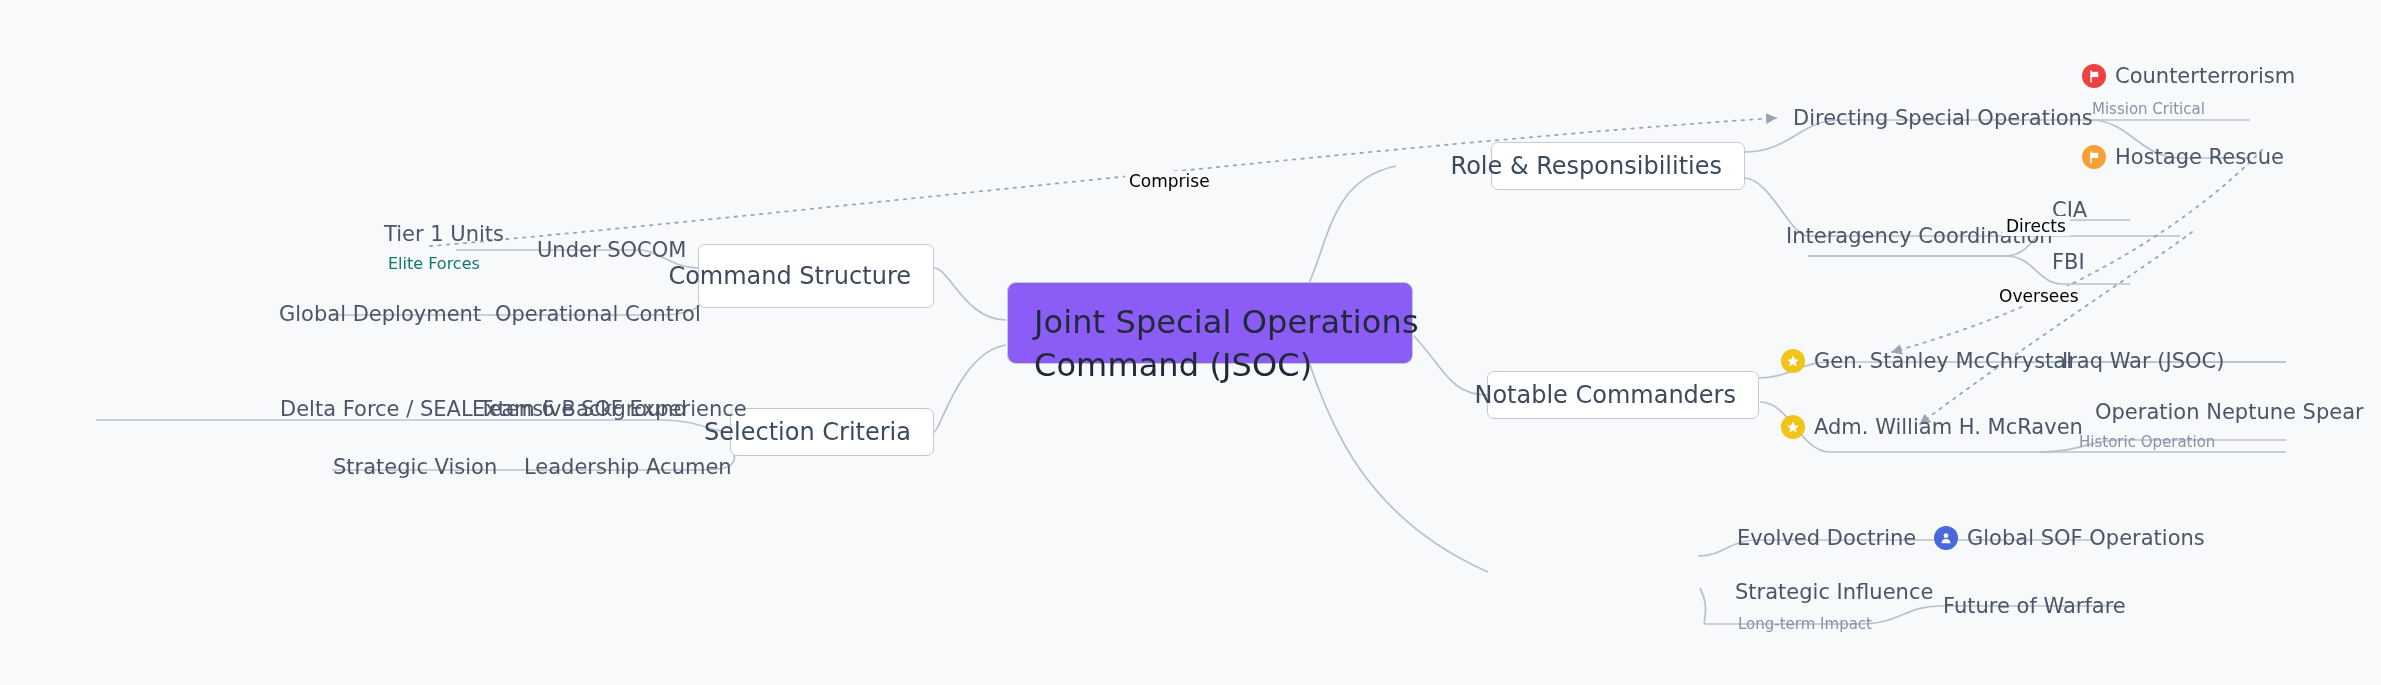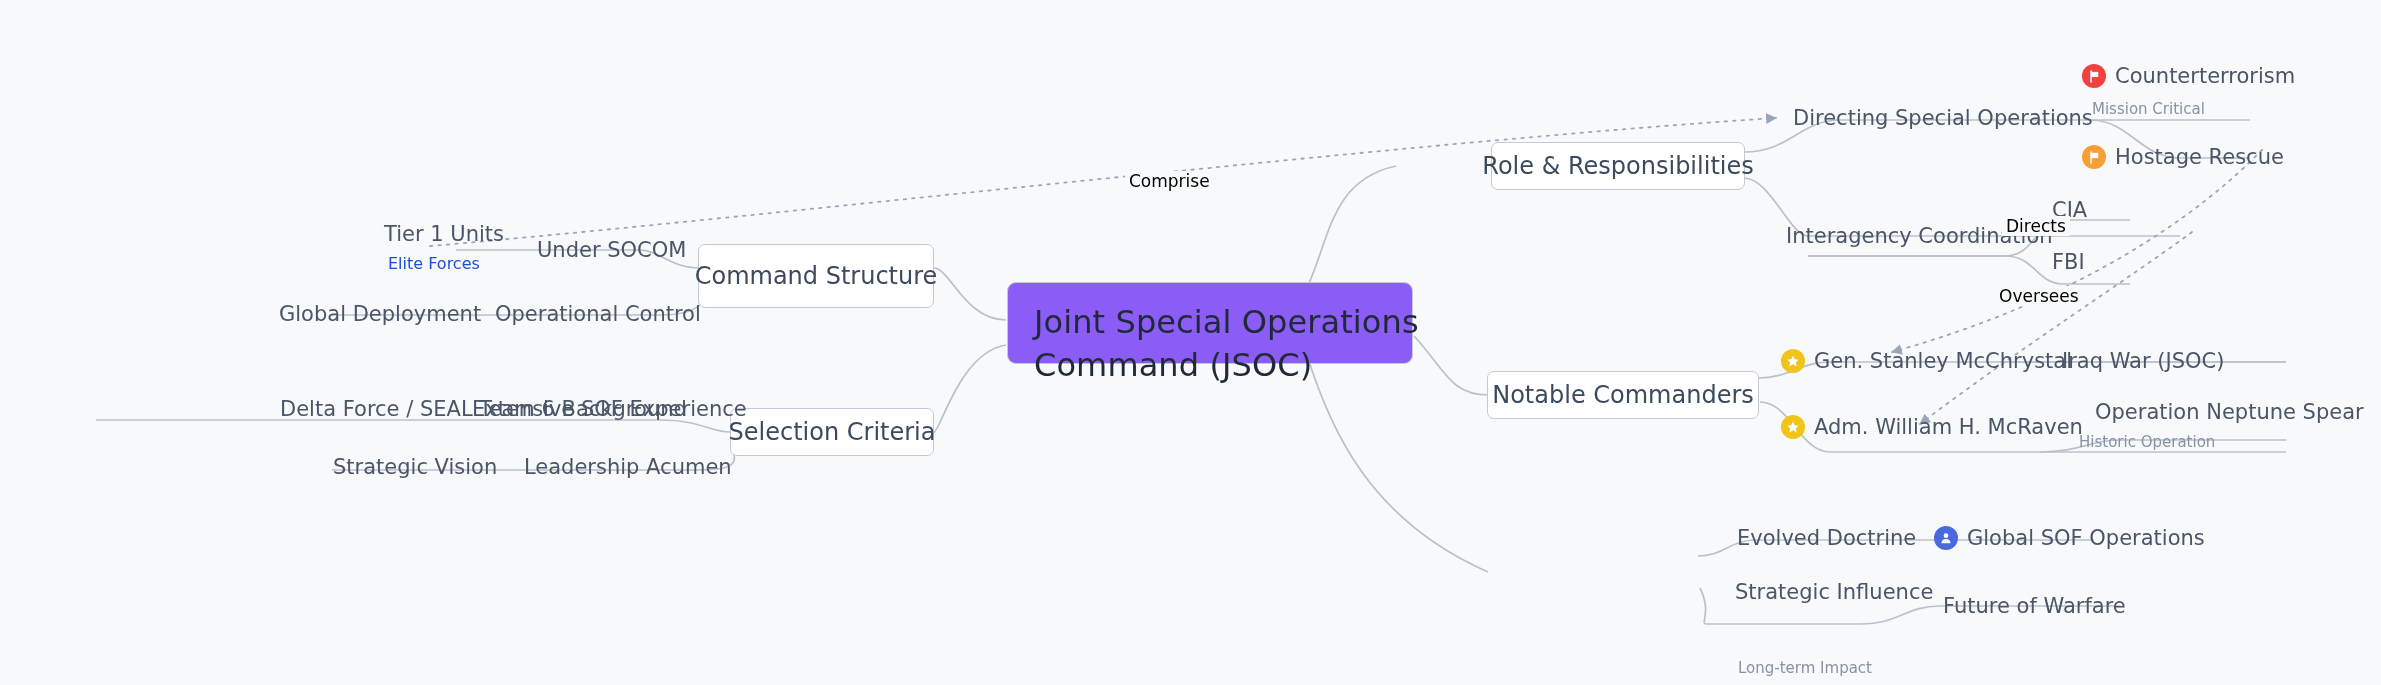--- a/index.html
+++ b/index.html
@@ -48,33 +48,33 @@
     display: block;
   }
   
   .branch-node {
     background: #ffffff;
     border: 1.4px solid #c3cad6;
     border-radius: 7px;
     padding: 12px 22px;
     color: #3c4a5e;
     font-size: 24px;
-    justify-content: center;
+    justify-content: flex-end;
   }
   
   .leaf {
     color: #4a5568;
     font-size: 21px;
     background: transparent;
     padding: 0;
     gap: 9px;
   }
   .leaf.small {
     font-size: 16px;
-    color: #1d4ed8;
+    color: #0f766e;
   }
   .leaf.tiny {
     font-size: 15px;
     color: #8792a6;
   }
   
   .edge-label {
     position: absolute;
     color: #000000;
     font-size: 17px;
@@ -288,21 +288,21 @@
         <path d="M2.8 14 C2.8 10.6 5.1 9 8 9 C10.9 9 13.2 10.6 13.2 14 Z" fill="#fff"></path>
       </svg>
     </span>
     <span>Global SOF Operations</span>
   </div>
 
   <div class="node leaf" style="left:1735px; top:580px;">
     <span>Strategic Influence</span>
   </div>
 
-  <div class="node leaf tiny" style="left:1738px; top:615px;margin-top:44px;">
+  <div class="node leaf tiny" style="left:1738px; top:615px;">
     <span>Long-term Impact</span>
   </div>
 
   <div class="node leaf" style="left:1943px; top:594px;">
     <span>Future of Warfare</span>
   </div>
 
   <div class="edge-label" style="left:1125px; top:171px;">Comprise</div>
 
   <div class="edge-label" style="left:2002px; top:216px;">Directs</div>

